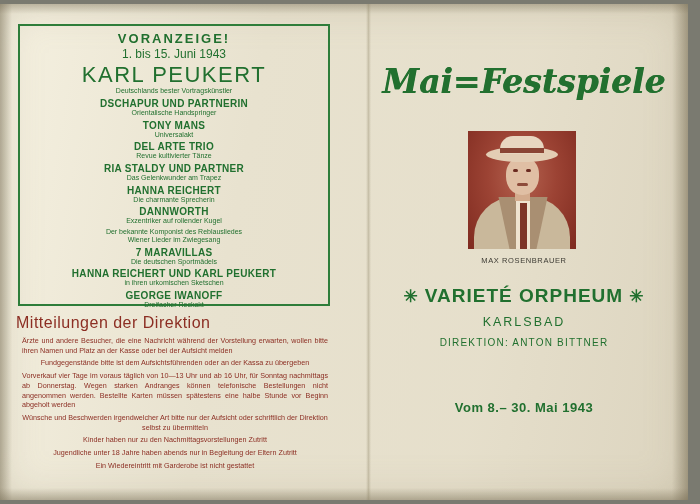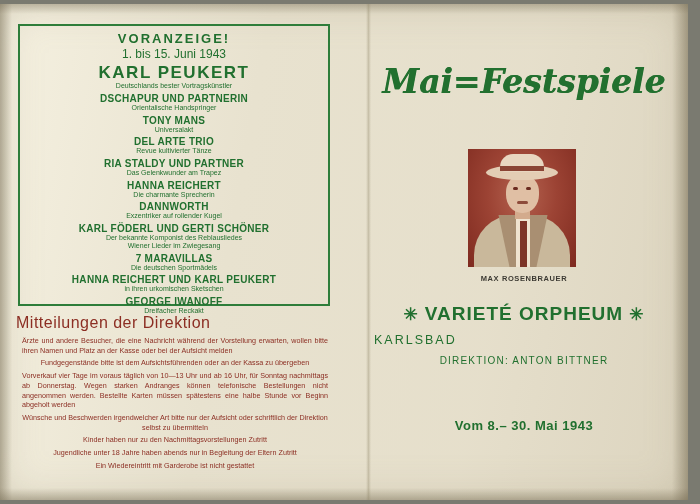--- a/index.html
+++ b/index.html
@@ -81,22 +81,22 @@
     margin-top: 3px;
   }
   #vorab-date {
     text-align: center;
     font-size: 12px;
     color: #21702f;
     margin-top: 1px;
   }
   #peukert-name {
     text-align: center;
-    font-weight: bold;
-    font-size: 17px;
+    font-weight: normal;
+    font-size: 22px;
     letter-spacing: 1.5px;
     color: #21702f;
     margin-top: 3px;
     line-height: 1;
   }
   #peukert-sub {
     text-align: center;
     font-size: 7px;
     color: #21702f;
     margin-top: 1px;
@@ -165,23 +165,22 @@
     margin-top: 52px;
     font-family: "DejaVu Serif", serif;
     font-weight: bold;
     font-size: 33px;
     color: #22702f;
     letter-spacing: 0px;
     font-style: italic;
     text-shadow: 0.5px 0 0 #22702f;
   }
   #portrait-wrap {
-    margin: 48px auto 0 auto;
+    margin: 30px auto 0 auto;
     width: 112px;
-    font-weight: bold;
   }
   #portrait {
     width: 108px;
     height: 118px;
     position: relative;
     overflow: hidden;
     background: #8e3327;
   }
   
   .p-bg { position:absolute; inset:0; background: radial-gradient(ellipse at 50% 38%, #b4624f 0%, #9c4334 45%, #7e2a1f 100%); }
@@ -215,20 +214,21 @@
     letter-spacing: 1px;
     white-space: nowrap;
   }
   .star {
     color: #21702f;
     font-size: 17px;
     vertical-align: middle;
     margin: 0 6px;
   }
   #karlsbad {
+    text-align: center;
     color: #21702f;
     font-size: 12.5px;
     letter-spacing: 2px;
     margin-top: 8px;
   }
   #direktion {
     text-align: center;
     color: #21702f;
     font-size: 10px;
     letter-spacing: 1.2px;
@@ -280,21 +280,20 @@
         </div>
         <div class="act">
           <span class="act-name">HANNA REICHERT</span>
           <span class="act-desc">Die charmante Sprecherin</span>
         </div>
         <div class="act">
           <span class="act-name">DANNWORTH</span>
           <span class="act-desc">Exzentriker auf rollender Kugel</span>
         </div>
         <div class="act">
-          <span class="act-name">KARL FÖDERL UND GERTI SCHÖNER</span>
           <span class="act-desc">Der bekannte Komponist des Reblausliedes</span>
           <span class="act-desc2">Wiener Lieder im Zwiegesang</span>
         </div>
         <div class="act">
           <span class="act-name">7 MARAVILLAS</span>
           <span class="act-desc">Die deutschen Sportmädels</span>
         </div>
         <div class="act">
           <span class="act-name">HANNA REICHERT UND KARL PEUKERT</span>
           <span class="act-desc">in ihren urkomischen Sketschen</span>

